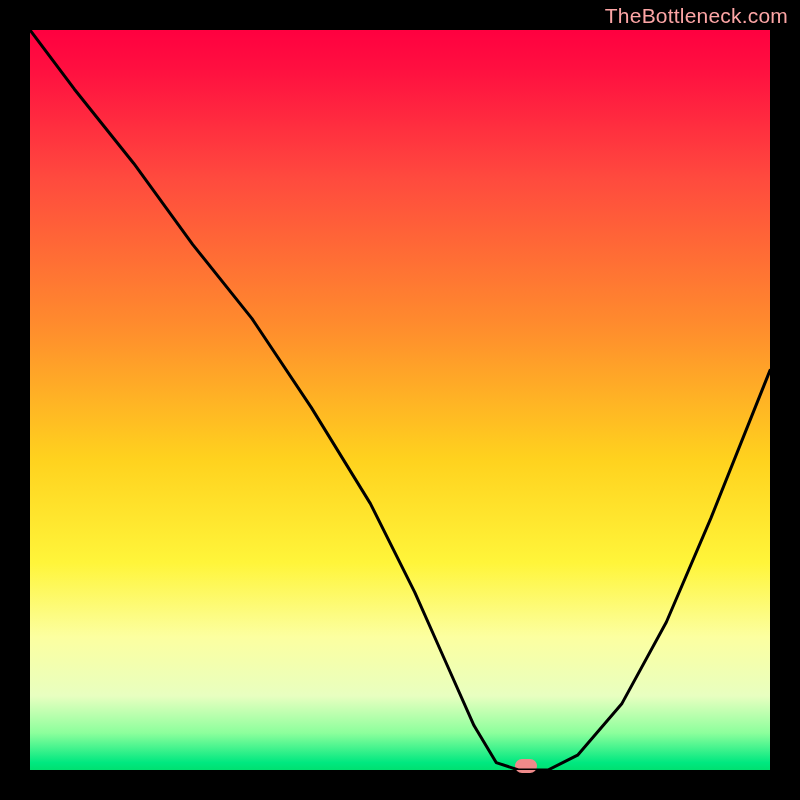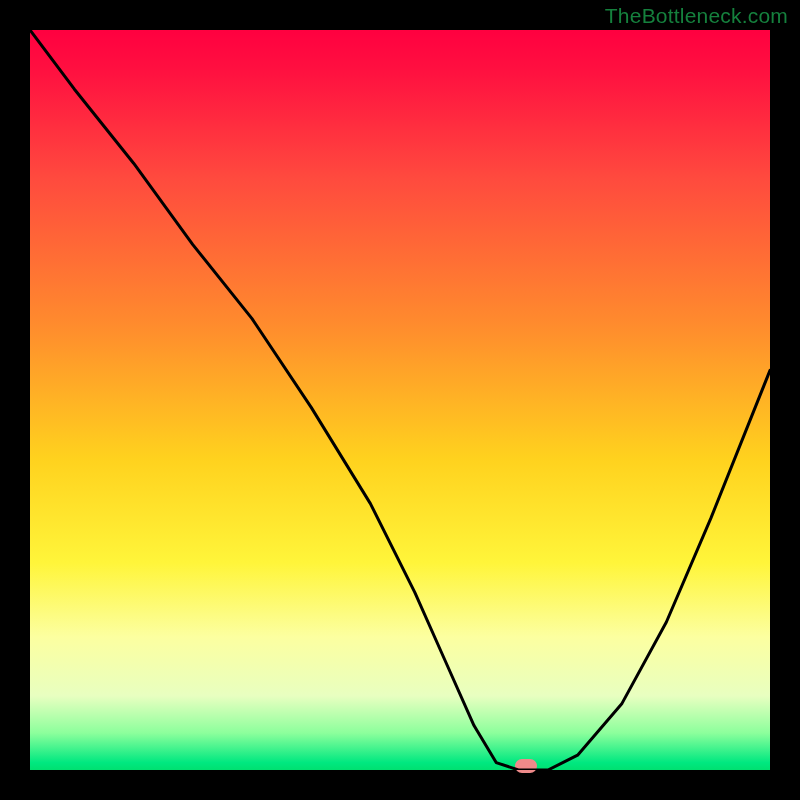--- a/index.html
+++ b/index.html
@@ -13,21 +13,21 @@
   }
   .frame {
     position: relative;
     width: 800px;
     height: 800px;
   }
   .watermark {
     position: absolute;
     top: 4px;
     right: 12px;
-    color: #15803d;
+    color: #fca5a5;
     font-size: 21px;
     font-weight: 500;
     letter-spacing: 0.2px;
     z-index: 20;
   }
   
   .plot {
     position: absolute;
     left: 30px;
     top: 30px;

